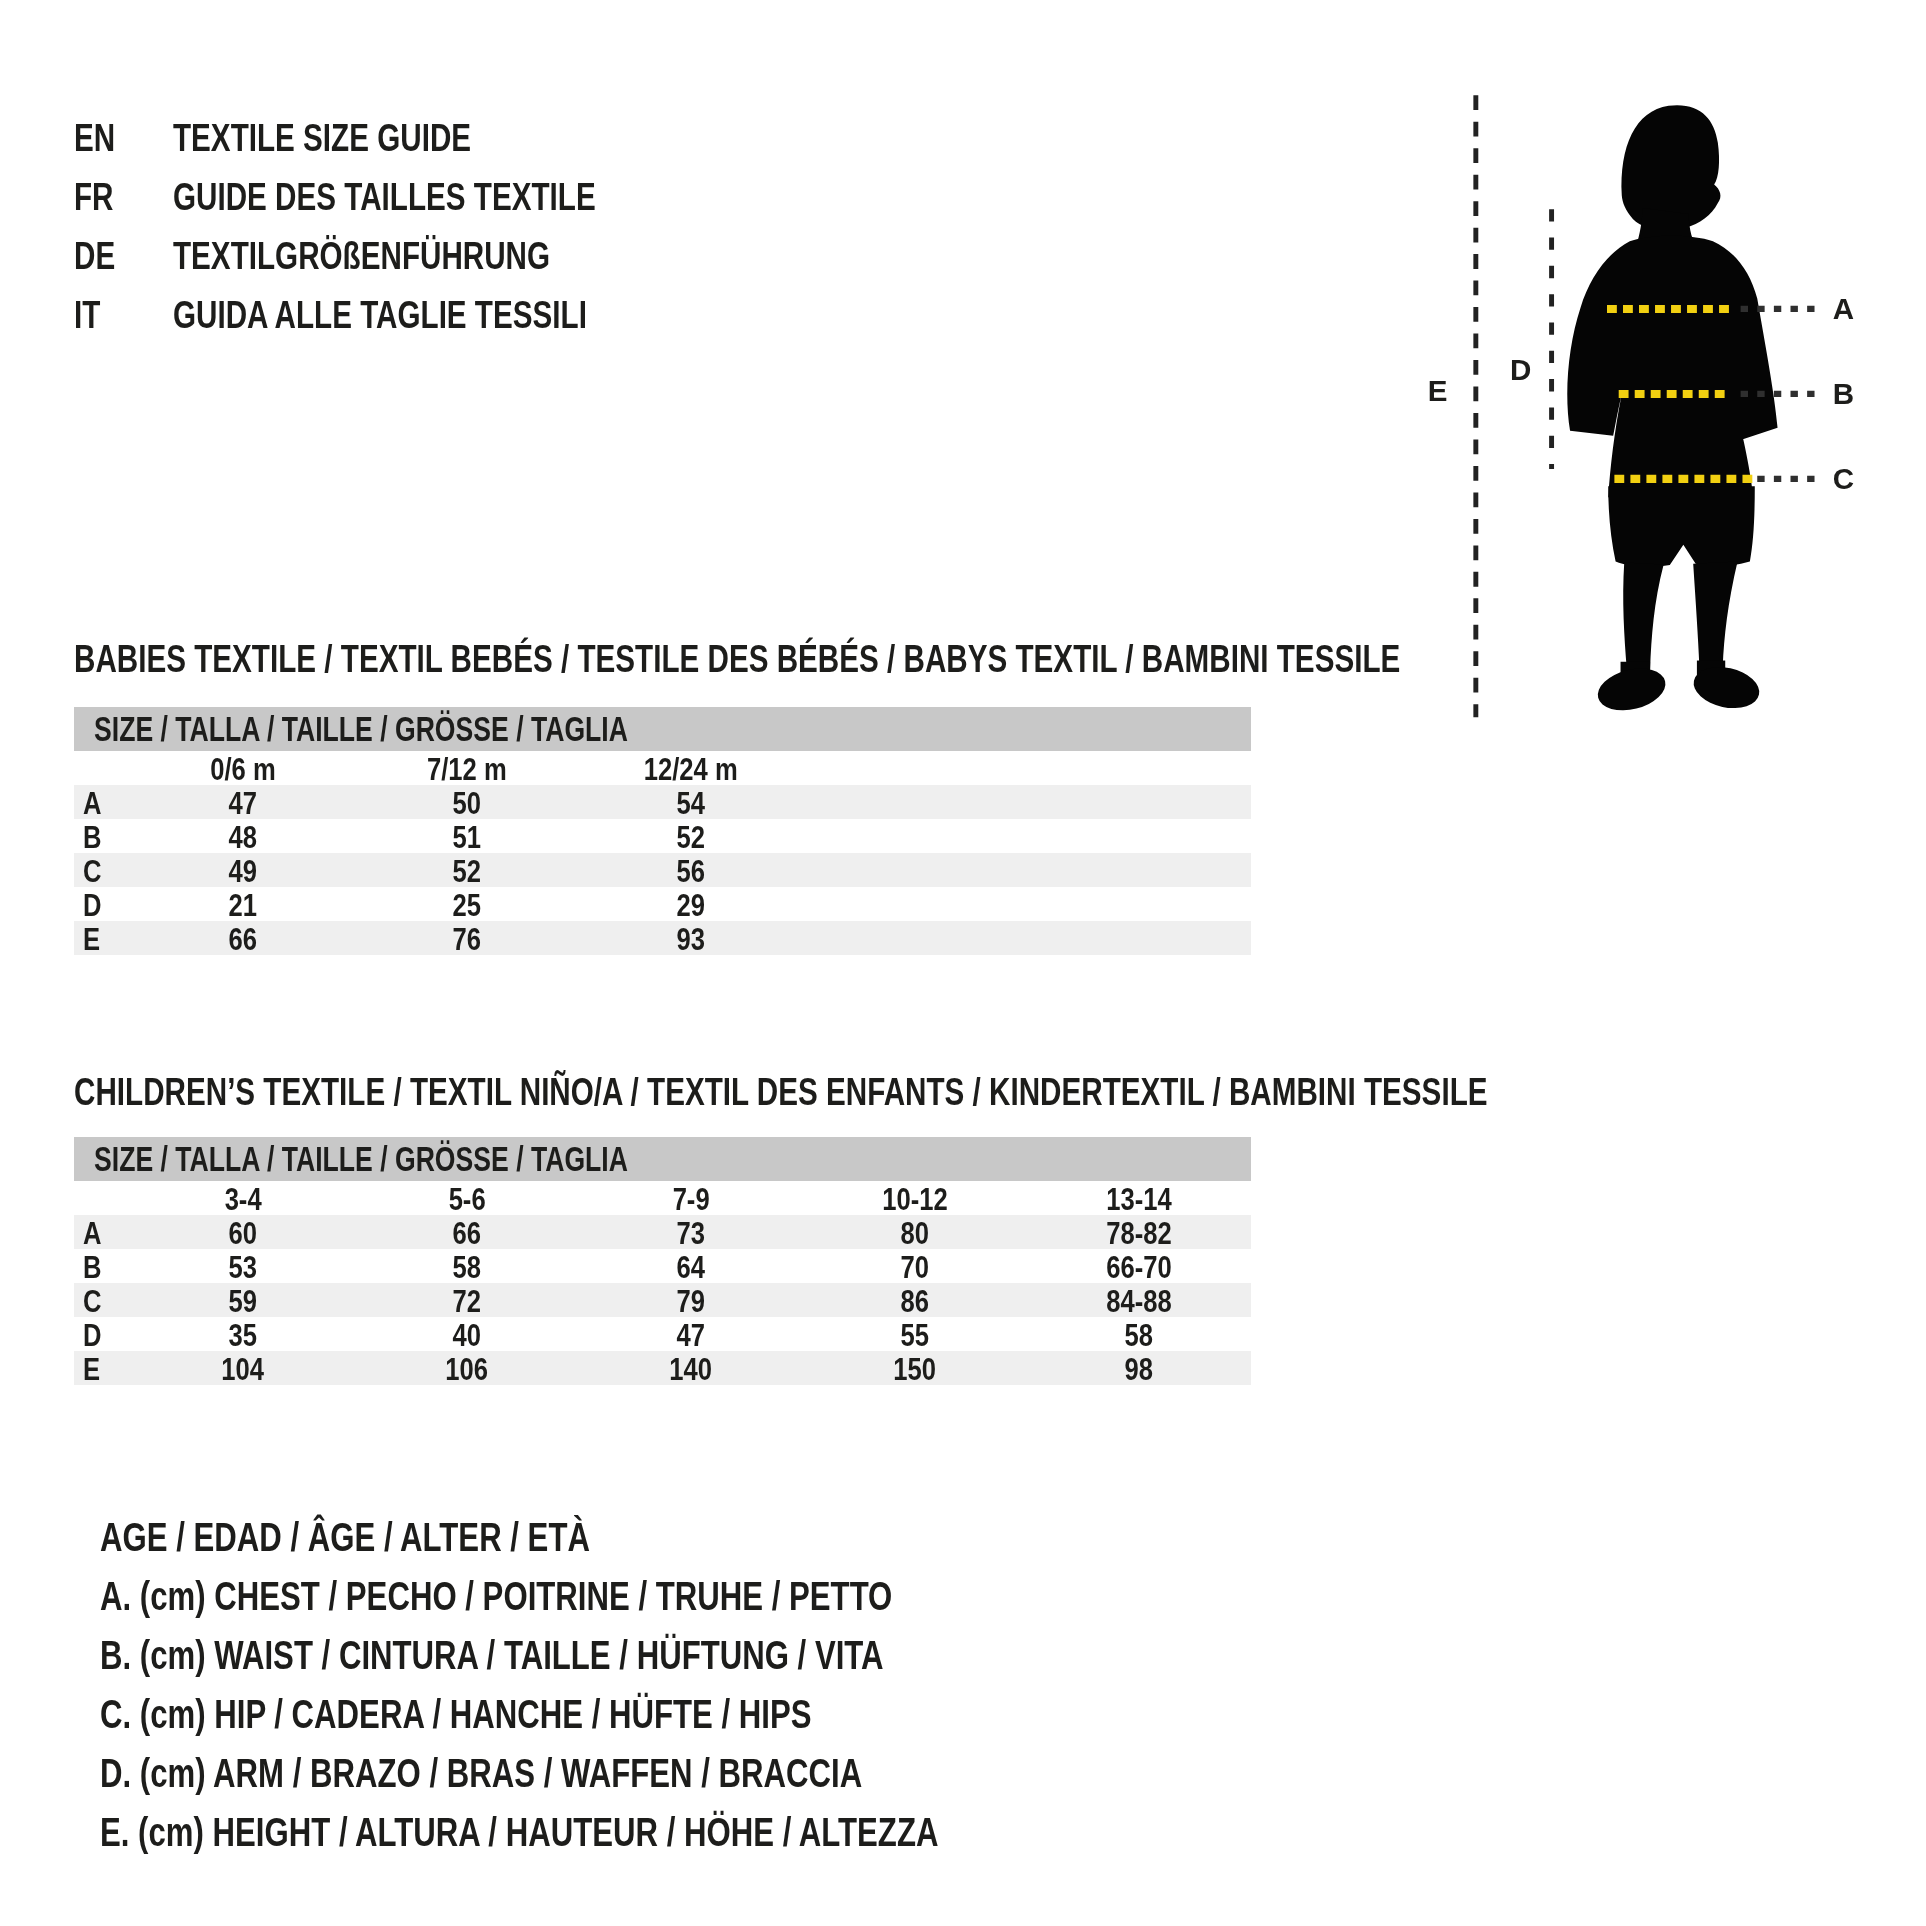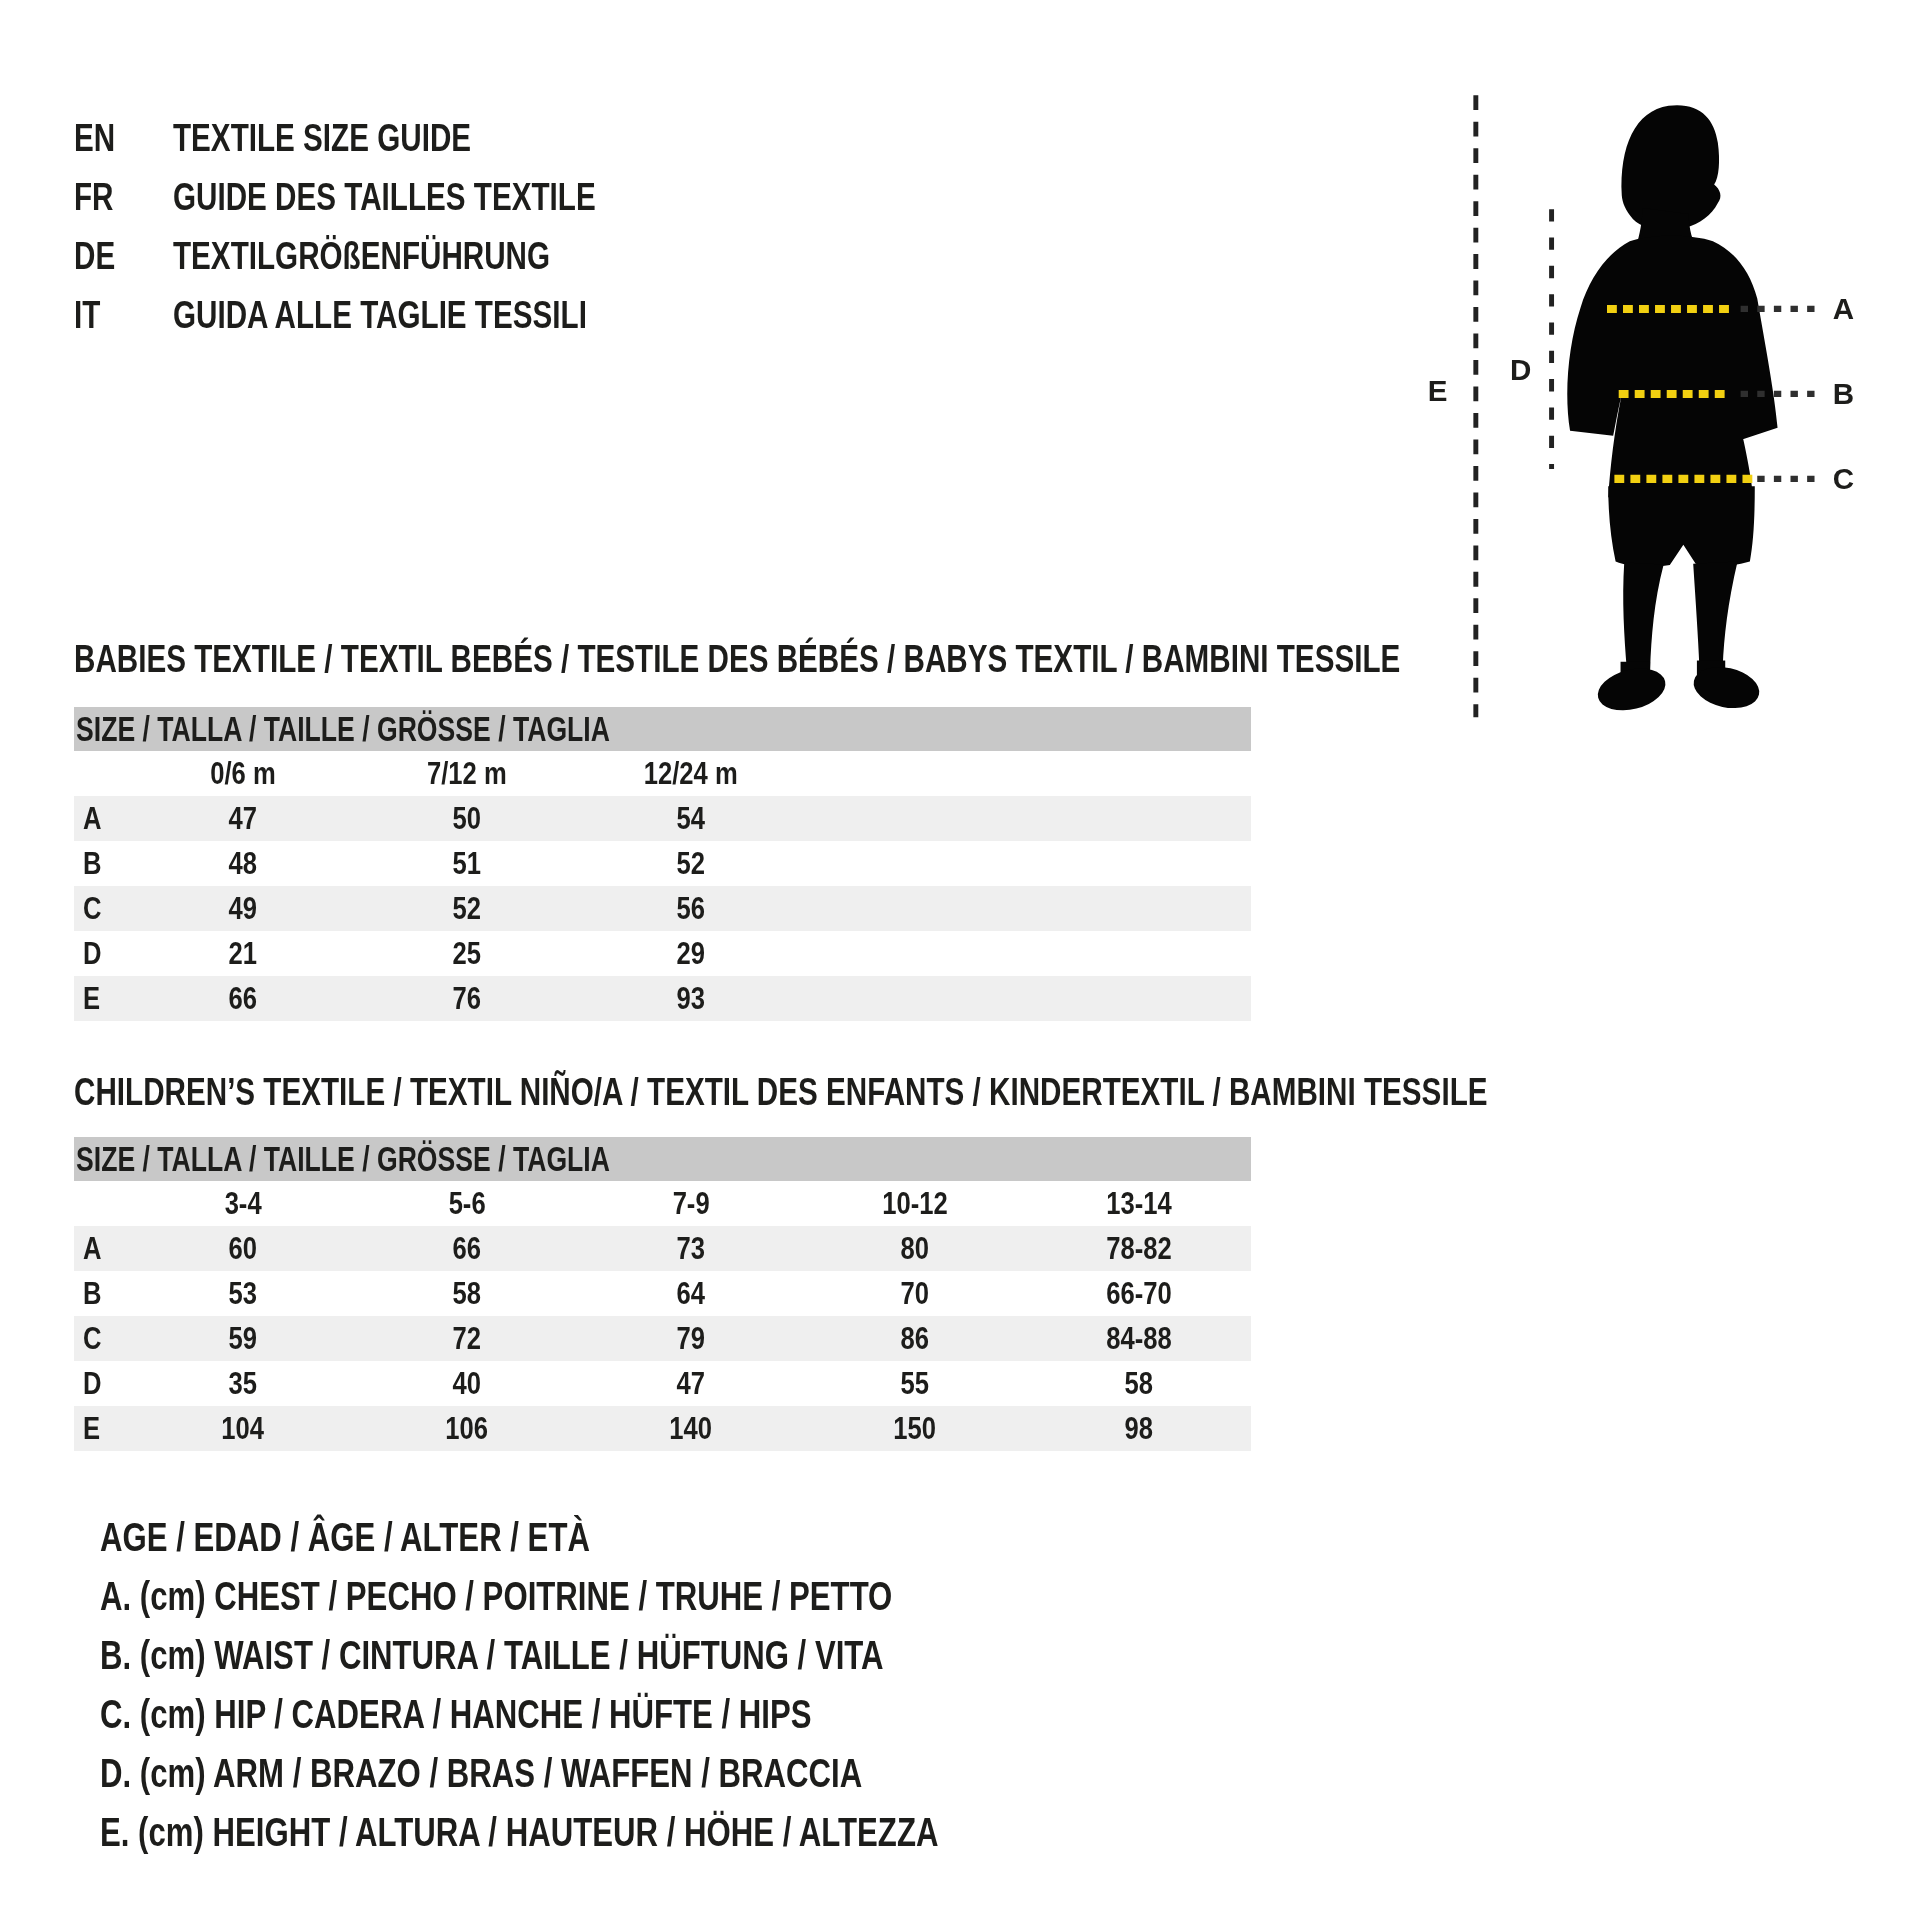--- a/index.html
+++ b/index.html
@@ -31,22 +31,22 @@
   
   .section-title{position:absolute;left:74px;font-size:39px;font-weight:bold;line-height:1;text-decoration:underline;}
   .section-title.babies{top:639px;}
   .section-title.children{top:1072px;}
 
   
   .size-table{position:absolute;left:74px;width:1177px;}
   .size-table.babies{top:707px;}
   .size-table.children{top:1137px;}
   .thead{height:44px;background:var(--thead-bg);display:flex;align-items:center;
-         padding-left:2px;font-size:35px;font-weight:bold;}
-  .trow{display:grid;grid-template-columns:57px repeat(5,1fr);height:45px;align-items:center;
+         padding-left:20px;font-size:35px;font-weight:bold;}
+  .trow{display:grid;grid-template-columns:57px repeat(5,1fr);height:34px;align-items:center;
         font-size:32px;font-weight:bold;}
   .trow.band{background:var(--band-bg);}
   .row-label{padding-left:8.6px;}
   .vcell{text-align:center;}
 
   
   .legend{position:absolute;left:75px;top:1508px;font-size:41px;font-weight:bold;margin-left:25px;}
   .legend-line{height:59px;display:flex;align-items:center;}
 
   

